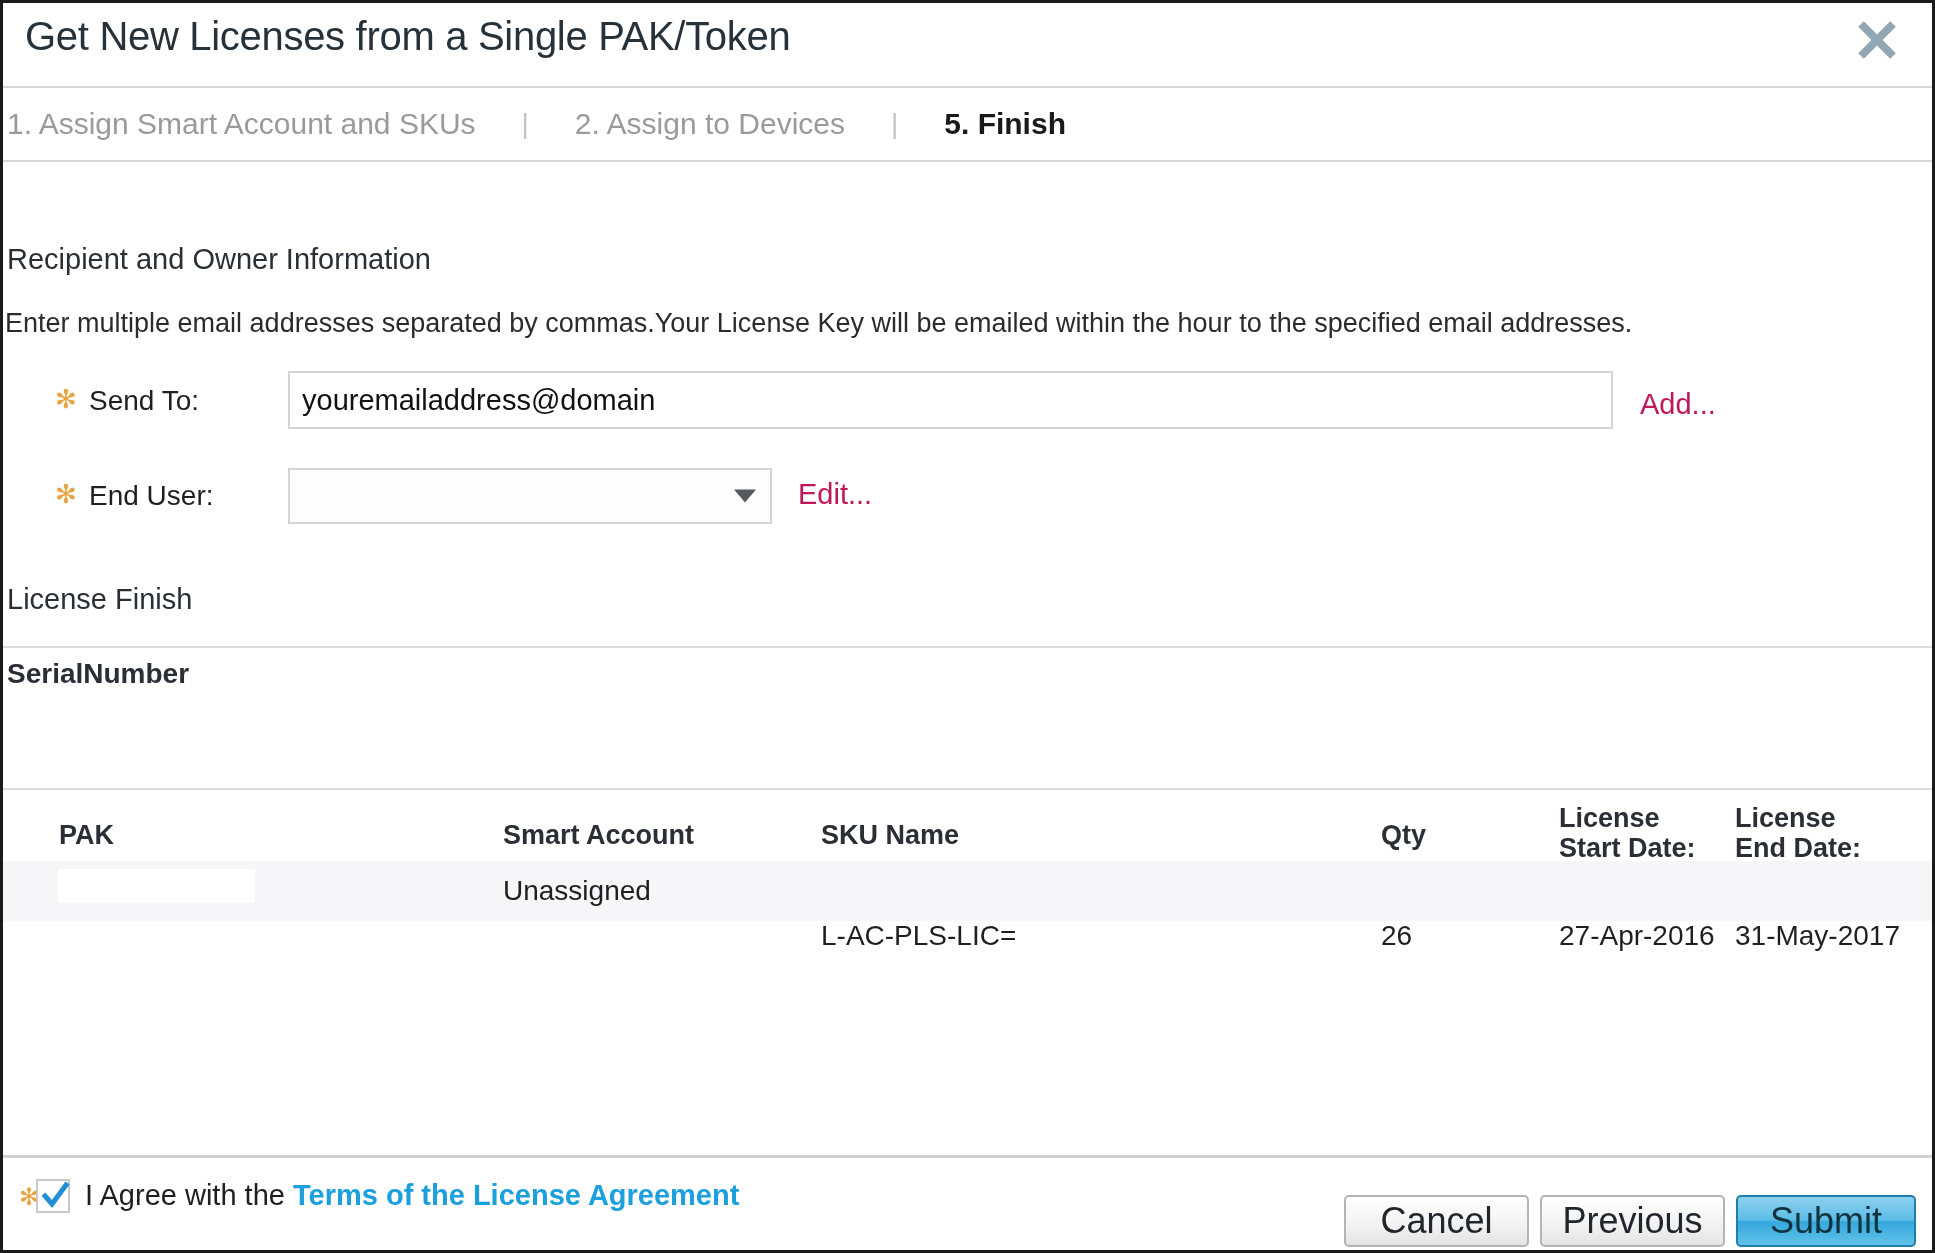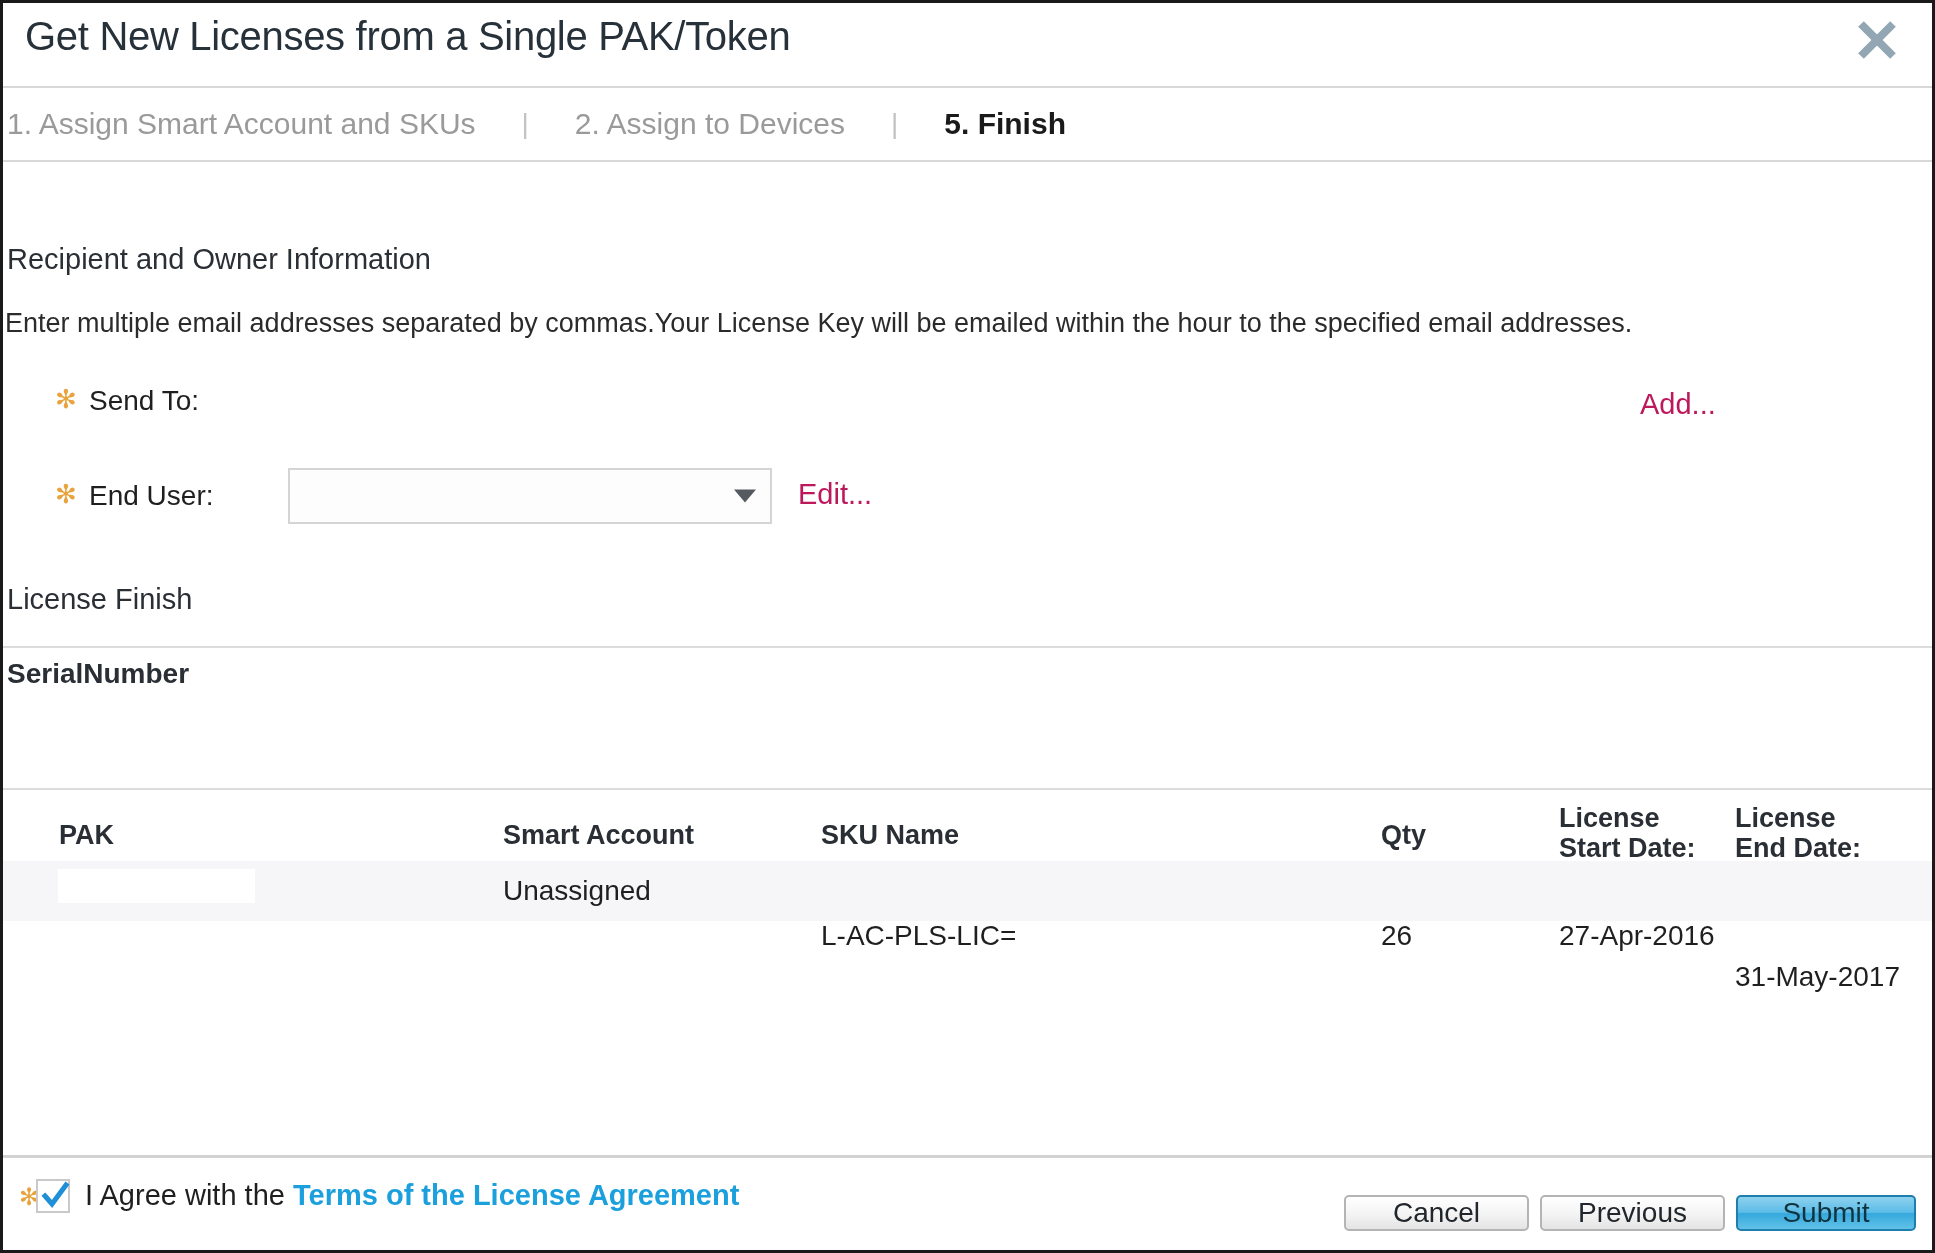--- a/index.html
+++ b/index.html
@@ -273,24 +273,24 @@
   }
   .terms-link {
     color: #1ba0dd;
     font-weight: bold;
     cursor: pointer;
   }
 
   .btn {
     position: absolute;
     top: 1192px;
-    height: 36px;
+    height: 52px;
     box-sizing: border-box;
     font-family: "Liberation Sans", sans-serif;
-    font-size: 28px;
+    font-size: 36px;
     color: #20262b;
     border-radius: 5px;
     border: 2px solid #b4b4b4;
     background: linear-gradient(to bottom, #ffffff 0%, #f4f4f4 52%, #e4e4e4 100%);
     cursor: pointer;
     display: flex;
     align-items: center;
     justify-content: center;
   }
   #btn-cancel   { left: 1341px; width: 185px; }
@@ -329,20 +329,21 @@
     <div class="step active">5. Finish</div>
   </div>
 
   <div class="section-heading" id="recipient-heading">Recipient and Owner Information</div>
   <div class="helper-text">Enter multiple email addresses separated by commas.Your License Key will be emailed within the hour to the specified email addresses.</div>
 
   <div class="form-row" id="row-send-to">
     <span class="req-star">✻</span>
     <span class="field-label">Send To:</span>
   </div>
+  <input class="text-input" id="send-to-input" type="text" value="youremailaddress@domain" style="">
   <div class="link" id="add-link">Add...</div>
 
   <div class="form-row" id="row-end-user">
     <span class="req-star">✻</span>
     <span class="field-label">End User:</span>
   </div>
   <div class="select-wrap">
     <span class="select-value"></span>
     <span class="select-arrow"></span>
   </div>
@@ -364,21 +365,21 @@
 End Date:</div>
   </div>
 
   <div class="row-band"></div>
   <div class="redacted-box"></div>
   <div class="td" style="left:500px; top:872px;">Unassigned</div>
 
   <div class="td" style="left:818px; top:917px;">L-AC-PLS-LIC=</div>
   <div class="td" style="left:1378px;top:917px;">26</div>
   <div class="td" style="left:1556px;top:917px;">27-Apr-2016</div>
-  <div class="td" style="left:1732px;top:958px;">31-May-2017</div>
+  <div class="td" style="left:1732px;top:917px;">31-May-2017</div>
 
   <div class="hrule" id="rule-footer"></div>
 
   <div class="agree-star">✻</div>
   <div class="checkbox">
     <svg width="30" height="30" viewBox="0 0 30 30" aria-hidden="true">
       <polyline points="5,15 12,23 26,4" fill="none" stroke="#1f8fd6" stroke-width="5" stroke-linecap="square" stroke-linejoin="miter"></polyline>
     </svg>
   </div>
   <div class="agree-text">

